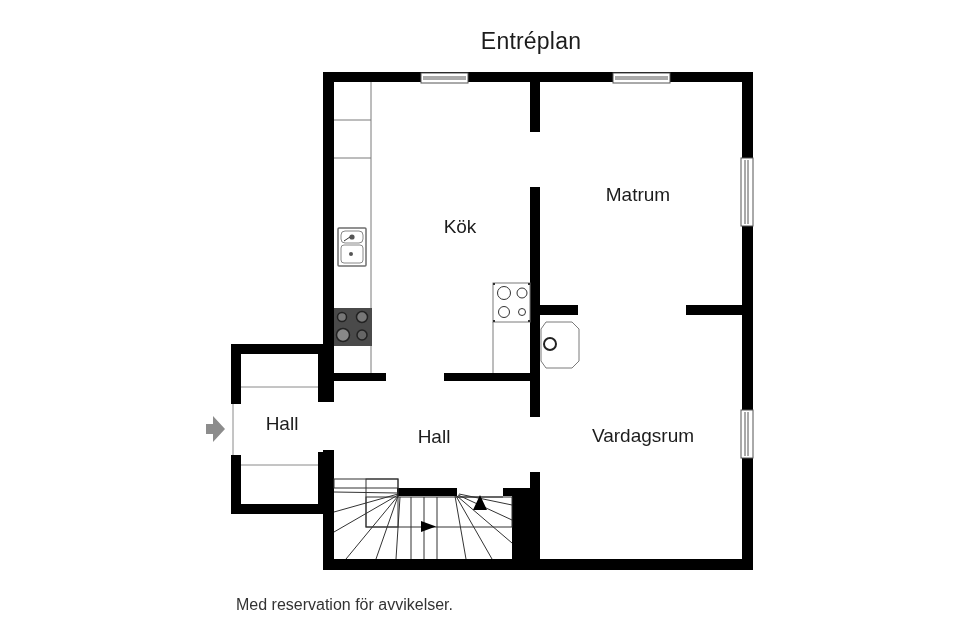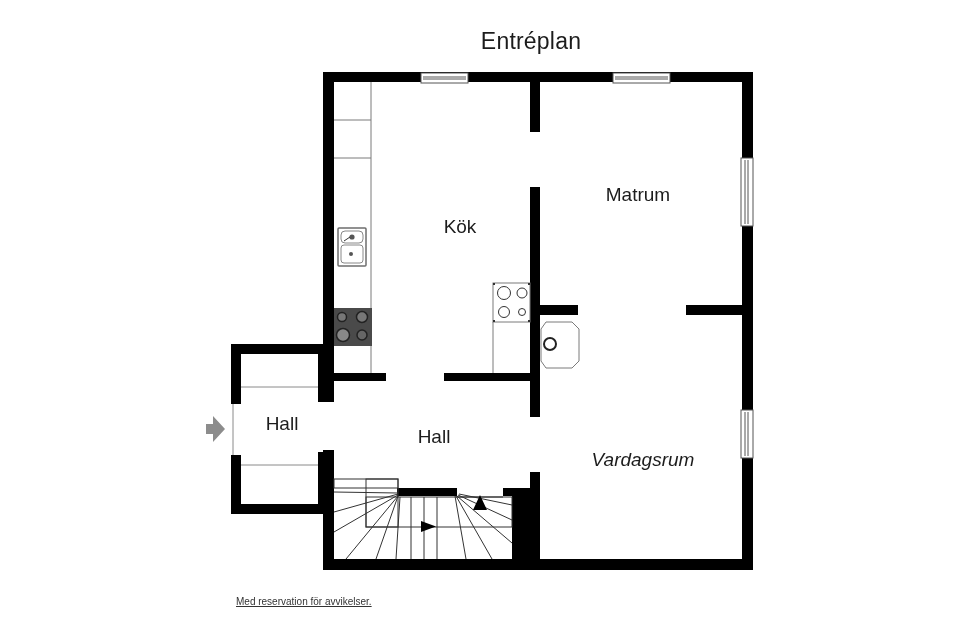--- a/index.html
+++ b/index.html
@@ -1,20 +1,20 @@
 <!DOCTYPE html>
 <html><head>
   <meta charset="utf-8">
   <style>
     html, body { margin: 0; padding: 0; background: #ffffff; }
     body { width: 960px; height: 640px; position: relative; overflow: hidden; font-family: "Liberation Sans", "DejaVu Sans", sans-serif; color: #1a1a1a; }
     .title { position: absolute; top: 28px; left: 0; width: 1062px; text-align: center; font-size: 23px; letter-spacing: 0.2px; color: #1c1c1c; }
     .plan { position: absolute; left: 0; top: 0; width: 960px; height: 640px; }
     .room-label { position: absolute; font-size: 19px; color: #1c1c1c; white-space: nowrap; transform: translate(-50%, -50%); }
-    .disclaimer { position: absolute; left: 236px; top: 596px; font-size: 10px; color: #333333; text-decoration: underline; }
+    .disclaimer { position: absolute; left: 236px; top: 596px; font-size: 16px; color: #333333; }
   </style>
 </head>
 <body>
 
 <div class="title">Entréplan</div>
 
 <svg class="plan" viewBox="0 0 960 640" xmlns="http://www.w3.org/2000/svg">
 
   <g fill="#000">
 
@@ -155,15 +155,15 @@
   <g fill="#000">
     <polygon points="421,521 421,532 436,526.5"></polygon>
     <polygon points="480,495 473,510 487,510"></polygon>
   </g>
 </svg>
 
 <div class="room-label" style="left:460px; top:227px;">Kök</div>
 <div class="room-label" style="left:638px; top:195px;">Matrum</div>
 <div class="room-label" style="left:282px; top:424px;">Hall</div>
 <div class="room-label" style="left:434px; top:437px;">Hall</div>
-<div class="room-label" style="left:643px; top:460px;font-style:italic;">Vardagsrum</div>
+<div class="room-label" style="left:643px; top:436px;">Vardagsrum</div>
 
 <div class="disclaimer">Med reservation för avvikelser.</div>
 
 </body></html>

